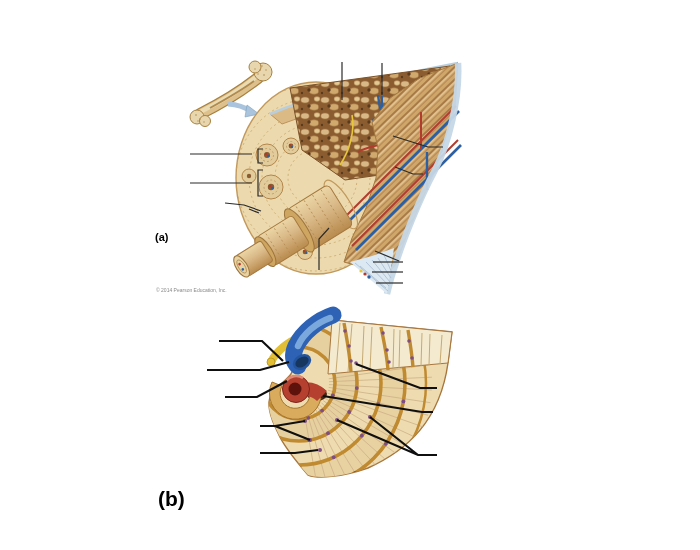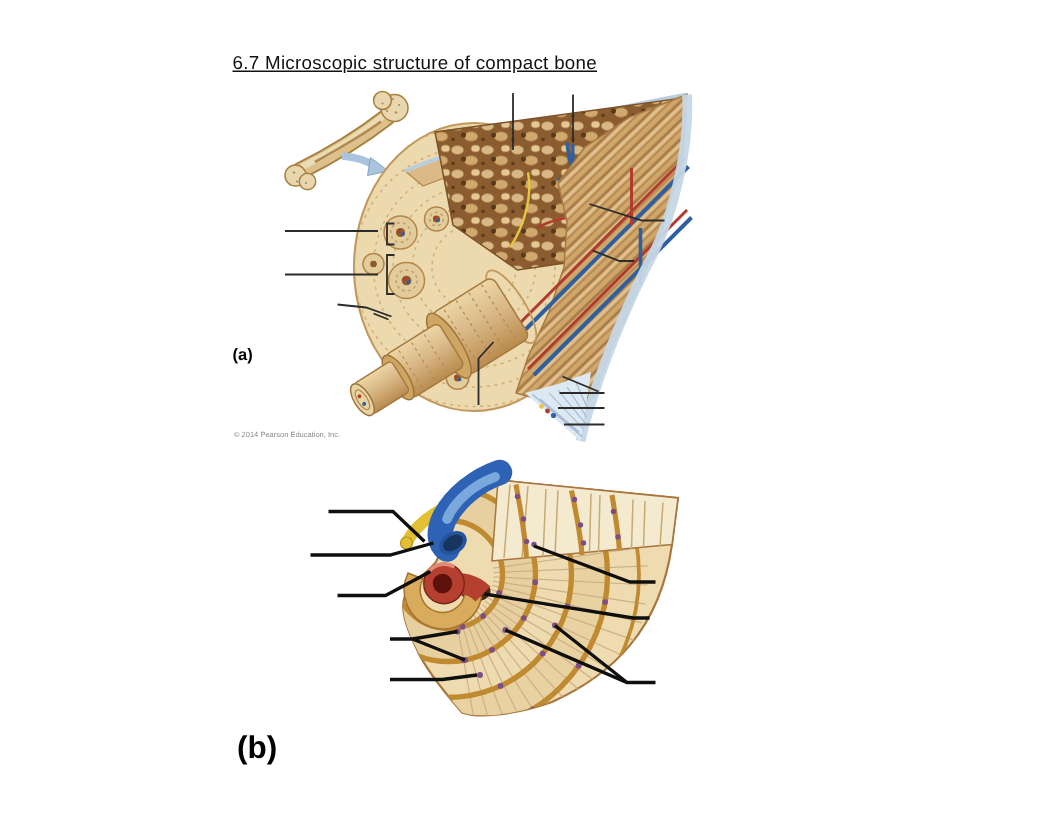--- a/index.html
+++ b/index.html
@@ -316,18 +316,17 @@
       <path d="M225,397 L257,397 287,381"></path>
       <path d="M305,421 L275,426 260,426 M275,426 L310,440"></path>
       <path d="M260,453 L295,453 318,450"></path>
       <path d="M356,364 L420,388 437,388"></path>
       <path d="M323,396 L422,412 433,412"></path>
       <path d="M337,420 L418,455 437,455 M370,417 L418,455"></path>
     </g>
   </g>
 </svg>
 
-<div class="title">6.7 Microscopic structure of compact bone</div>
 <div class="label-a">(a)</div>
 <div class="copyright">© 2014 Pearson Education, Inc.</div>
 <div class="label-b">(b)</div>
 
 </div>
 
 </body></html>

